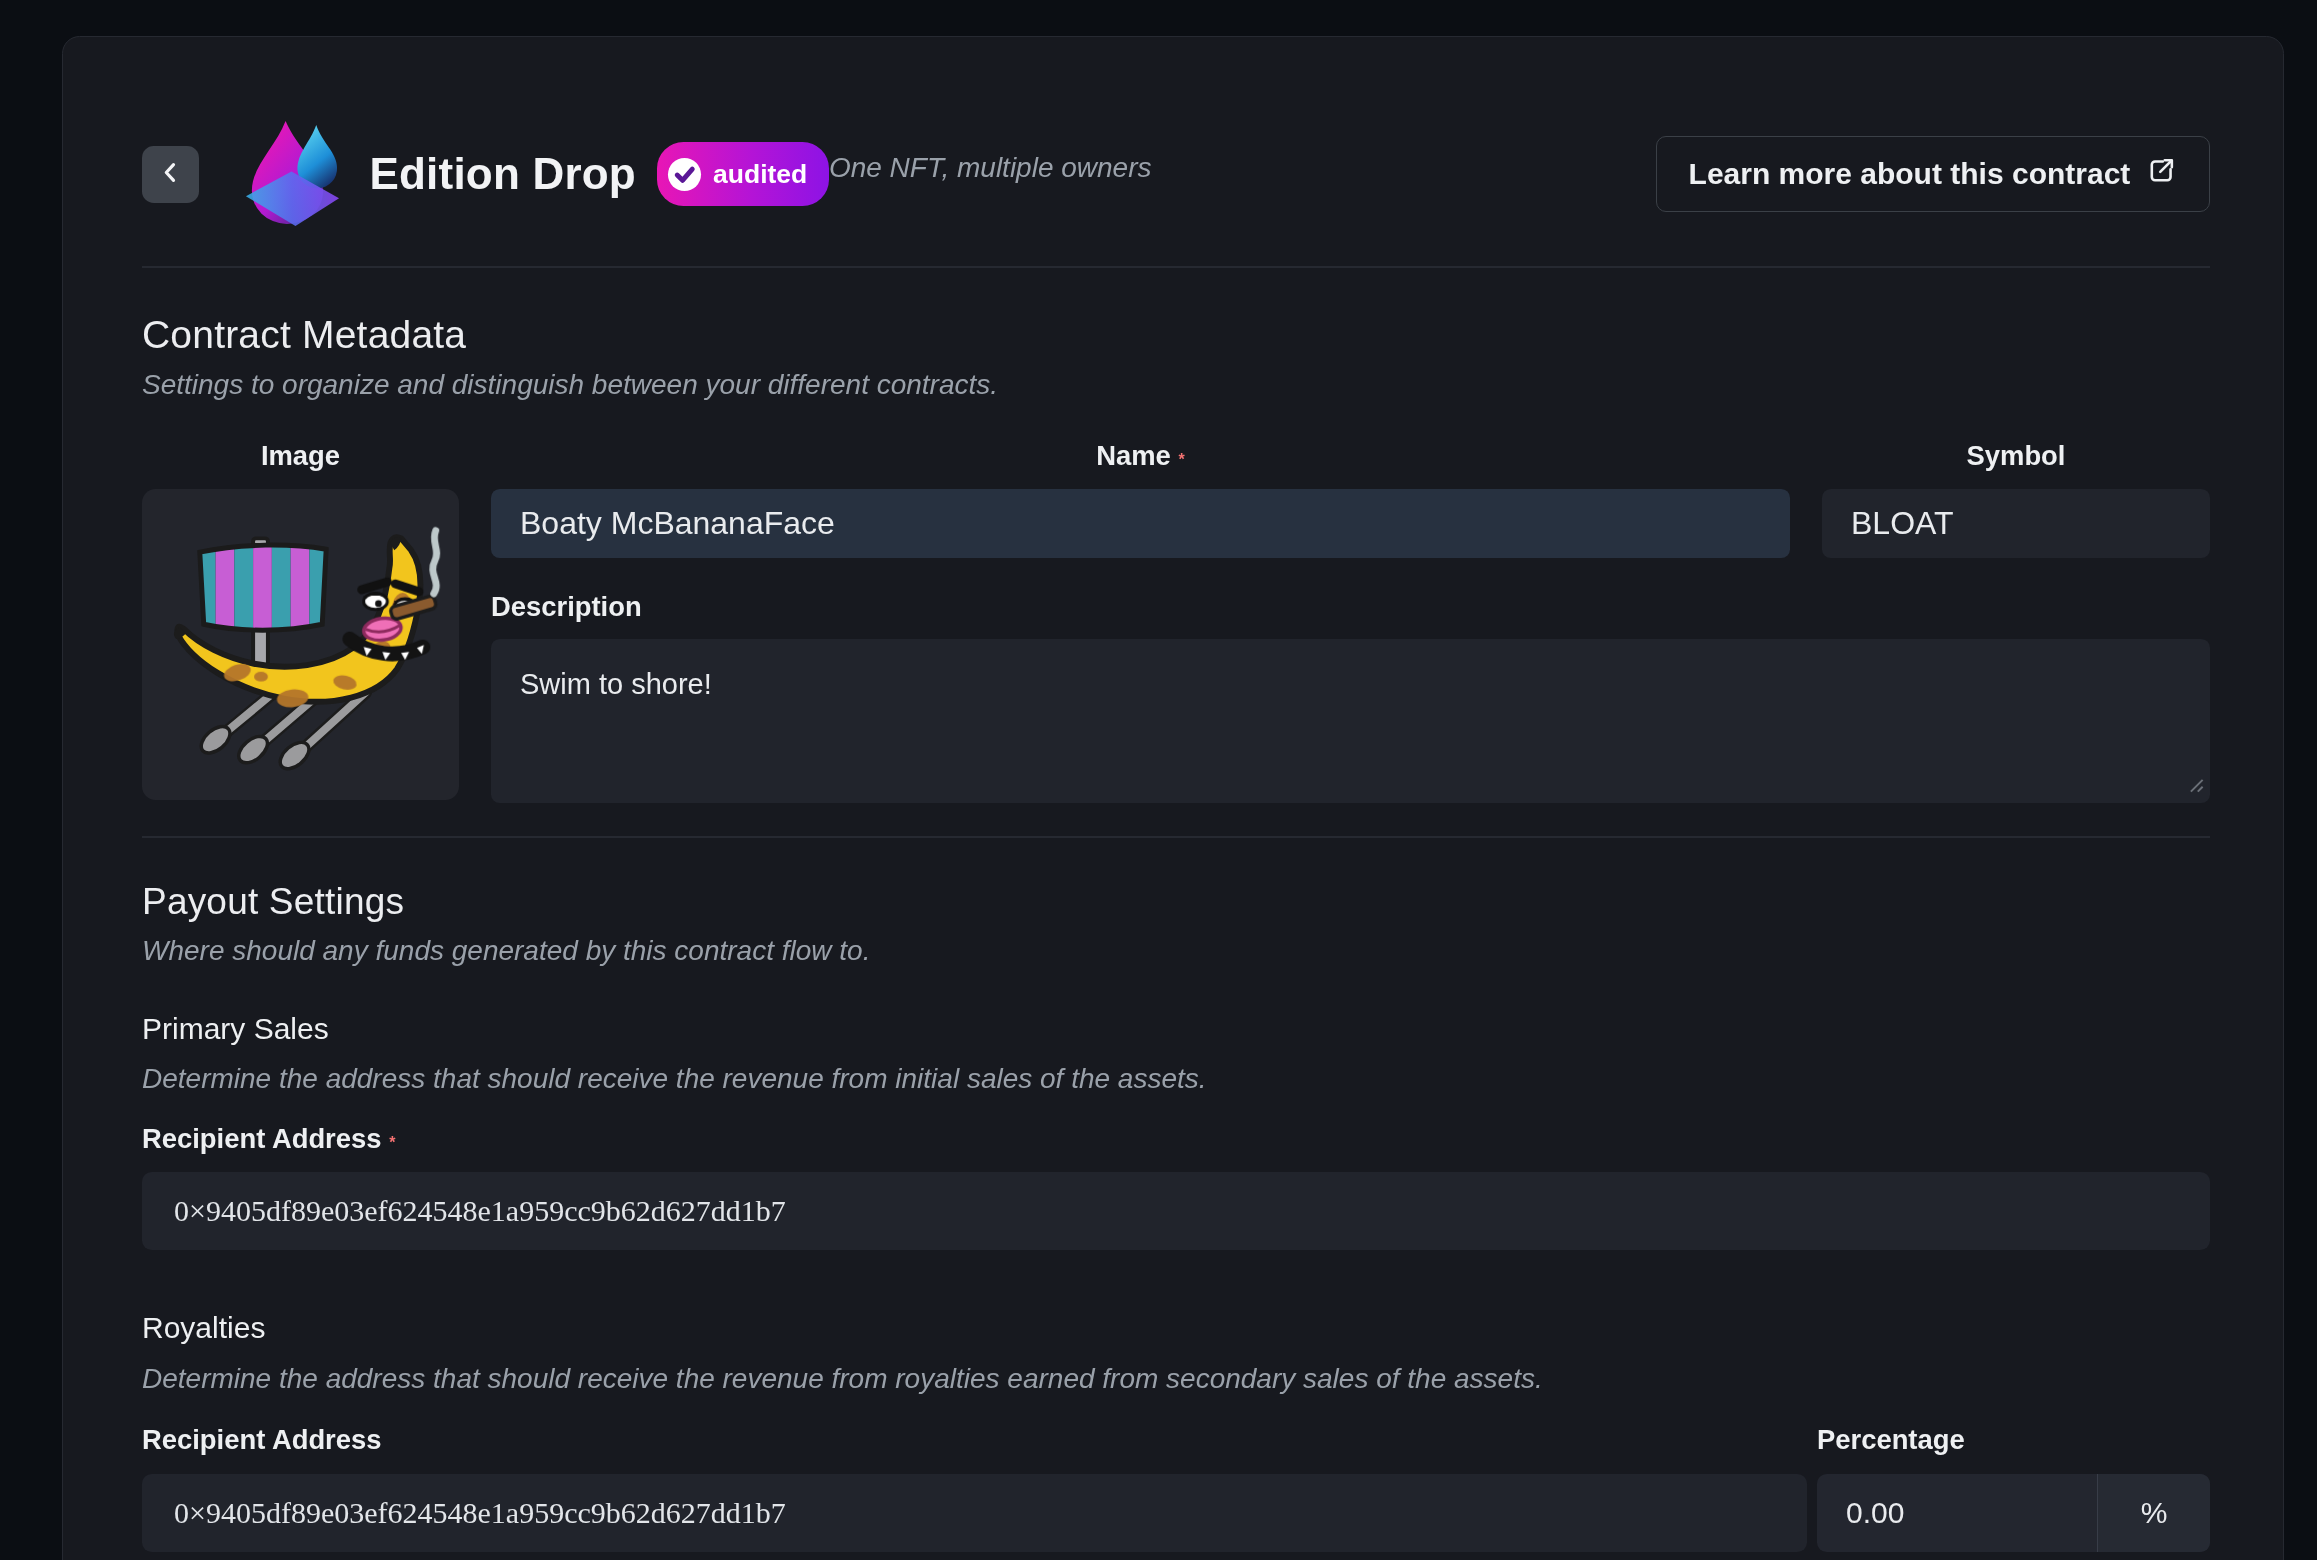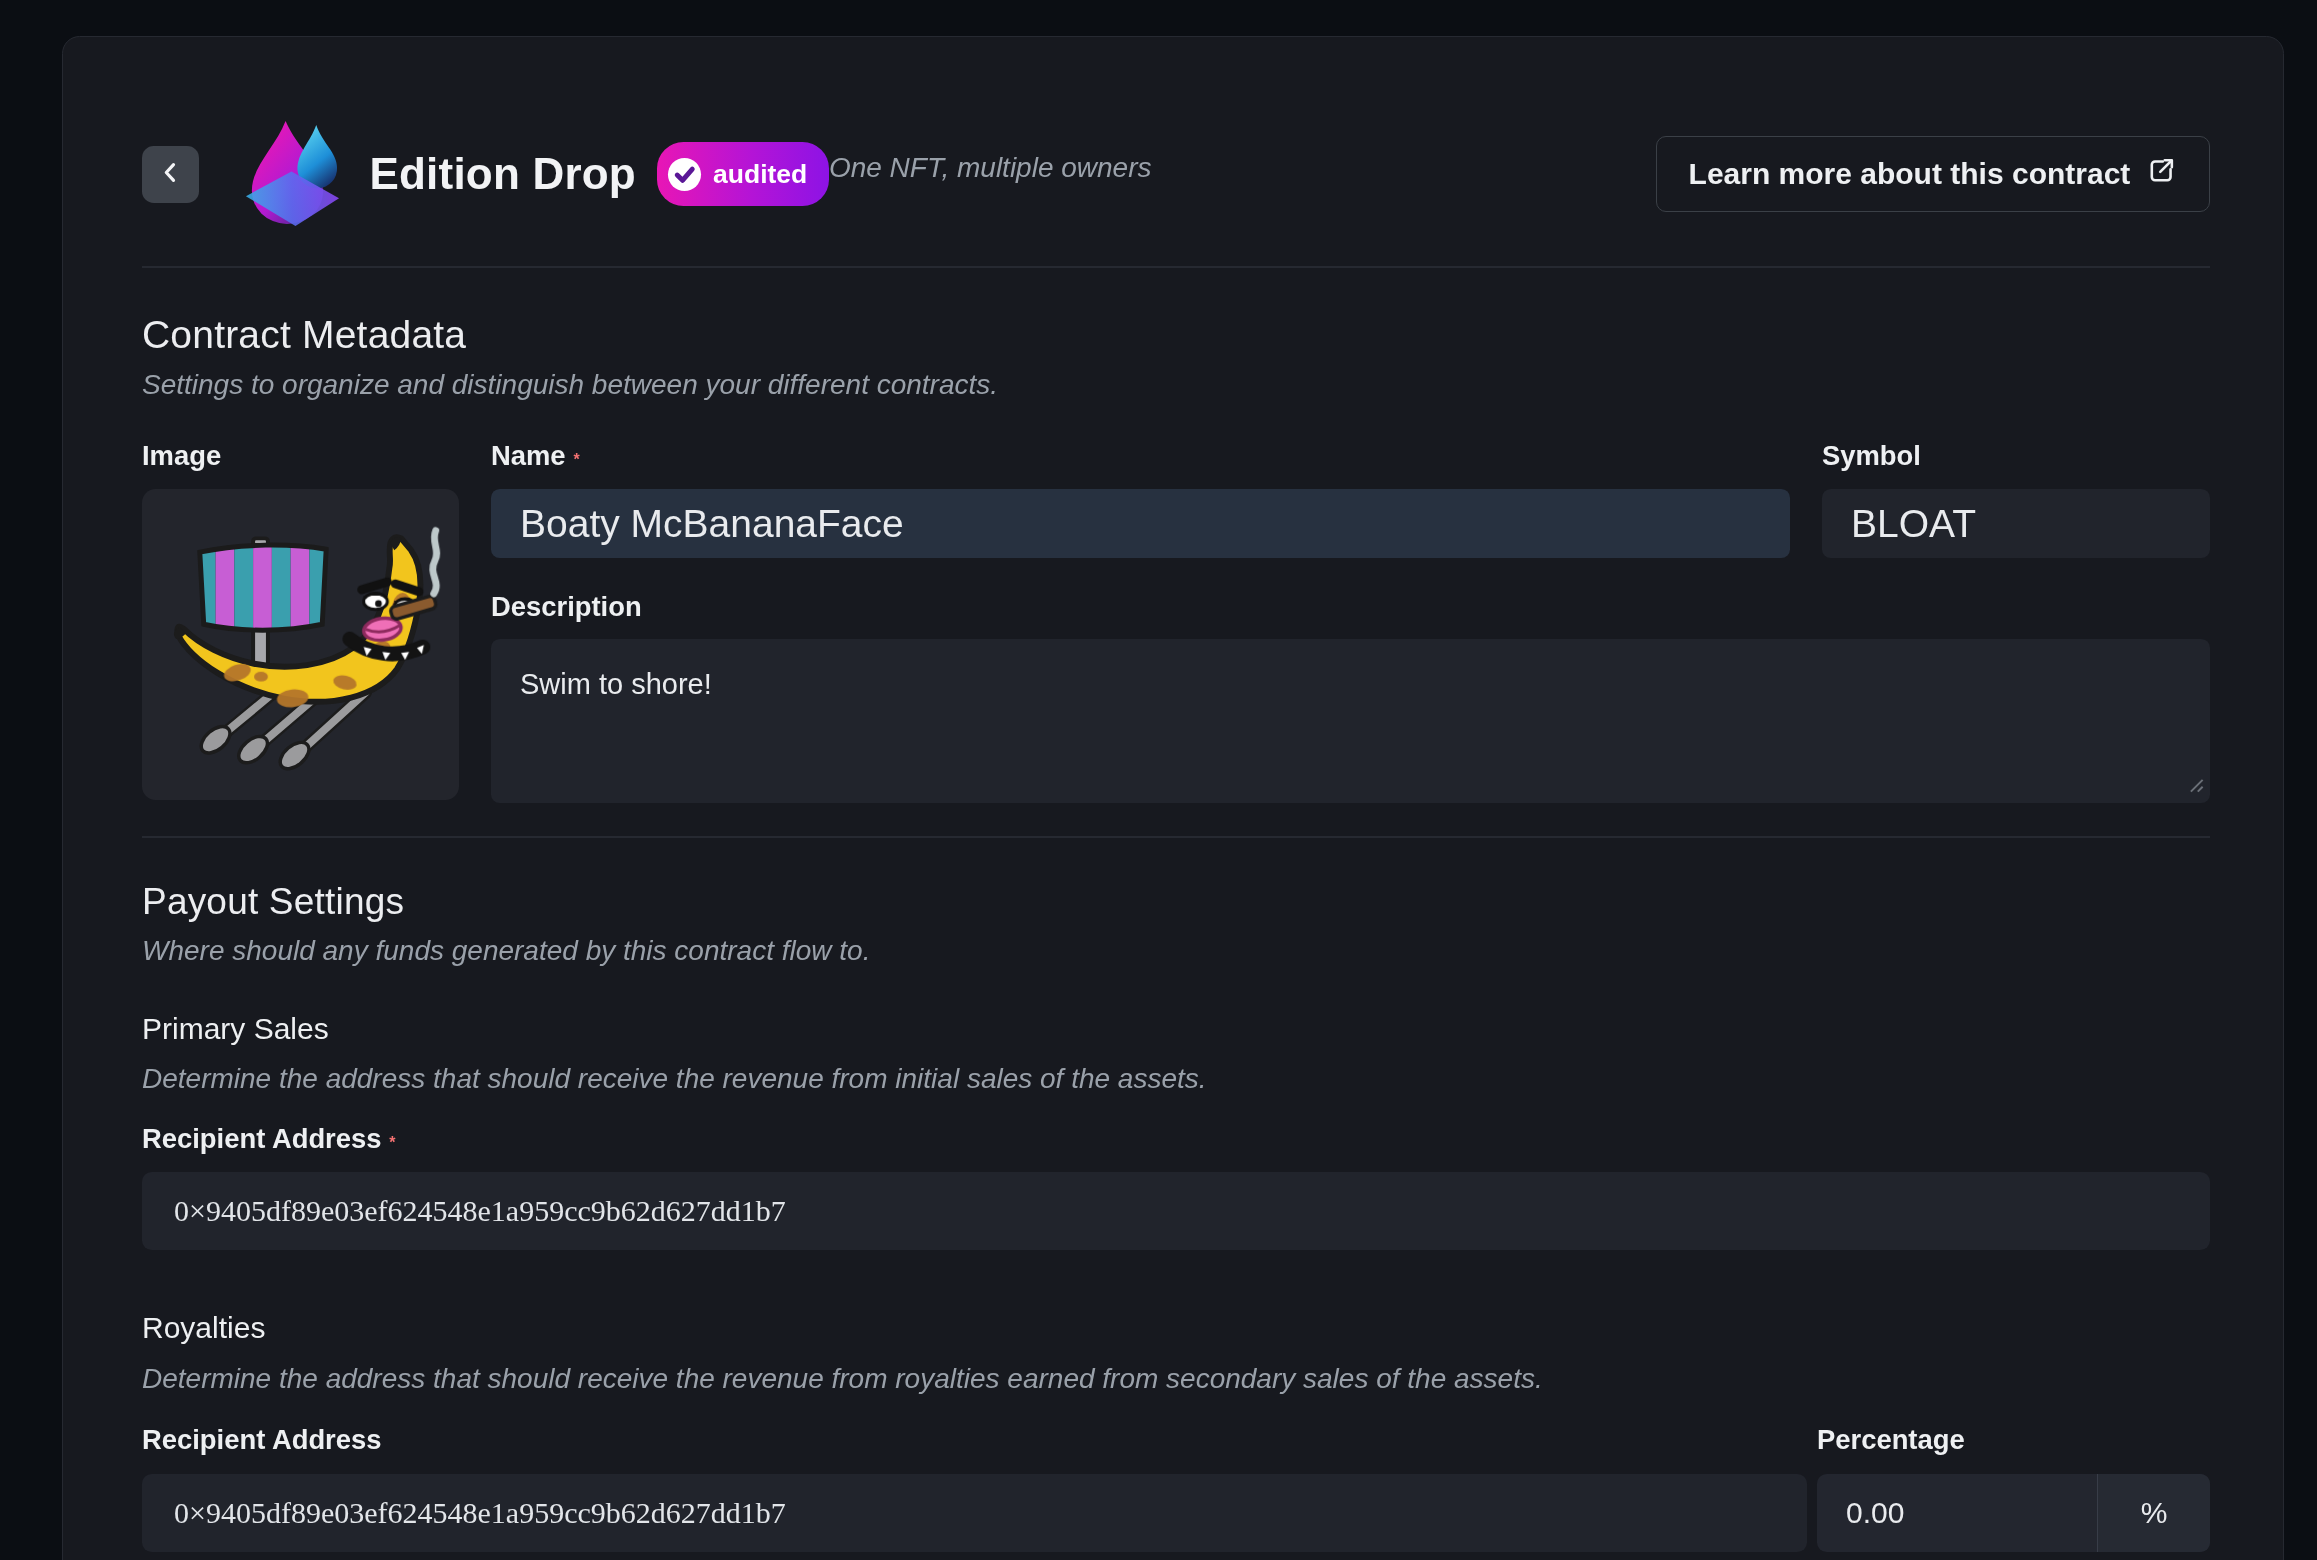--- a/index.html
+++ b/index.html
@@ -64,31 +64,31 @@
     display: grid;
     grid-template-columns: 317px 1fr 388px;
     grid-template-rows: auto 69px auto 164px;
     column-gap: 32px;
     grid-template-areas:
       "l1 l2 l3"
       "box inp sym"
       "box dl dl"
       "box ta ta";
   }
-  .meta-grid .glabel { margin-bottom: 17.6px; }
+  .meta-grid .glabel { margin-bottom: 17.6px; text-align: center; }
   .area-l1 { grid-area: l1; } .area-l2 { grid-area: l2; } .area-l3 { grid-area: l3; }
   .image-box {
     grid-area: box;
     height: 311px; background: #23252c; border-radius: 13.7px;
     overflow: hidden; cursor: pointer;
   }
   .image-box svg { width: 100%; height: 100%; display: block; }
   .text-input {
     width: 100%; height: 69px; border: none; border-radius: 8.8px;
-    background: #21242c; color: #e9ebee; font-size: 39px;
+    background: #21242c; color: #e9ebee; font-size: 32px;
     padding: 0 29px; font-family: "Liberation Sans", sans-serif;
     outline: none;
   }
   .name-input { grid-area: inp; background: #273140; }
   .symbol-input { grid-area: sym; }
   .desc-label-wrap { grid-area: dl; display: flex; align-items: flex-end; padding: 33px 0 15.7px 0; }
   .desc-area-wrap { grid-area: ta; position: relative; }
   .desc-textarea {
     width: 100%; height: 100%; resize: none; border: none; border-radius: 8.8px;
     background: #21242c; color: #e9ebee; font-size: 29px;

